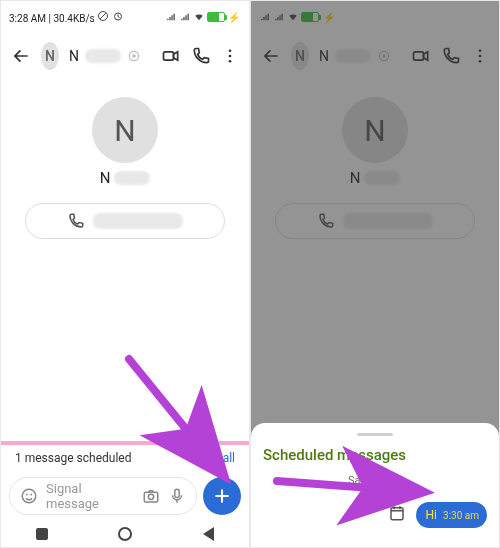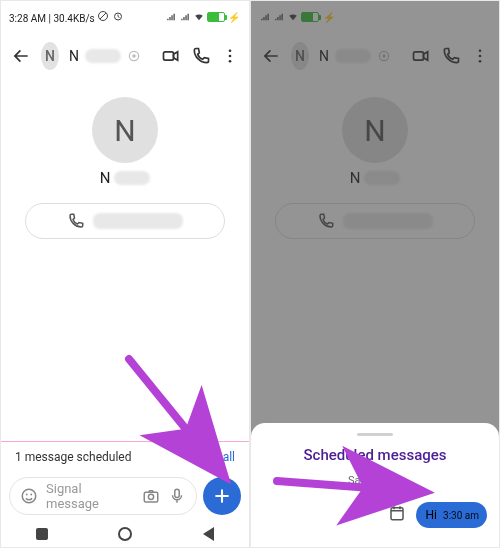--- a/index.html
+++ b/index.html
@@ -83,21 +83,21 @@
     width:200px; height:36px;
     border:1px solid #ddd; border-radius:20px;
     display:flex;align-items:center;justify-content:center;
     color:#444;
   }
   
   .sched-banner {
     height:30px; padding:0 14px;
     display:flex; align-items:center; justify-content:space-between;
     font-size:12px; color:#333;
-    border-top:1px solid #f9a8d4;
+    border-top:4px solid #f9a8d4;
     gap:20px;
   }
   .sched-banner .link { color:#2b6bd6; font-size:12px; }
   
   .input-row {
     height:50px; display:flex; align-items:center;
     padding:0 8px; gap:6px;
   }
   .msg-field {
     flex:1; height:38px;
@@ -128,26 +128,26 @@
   .sheet {
     position:absolute; left:0; right:0; bottom:0;
     background:#fff; z-index:10;
     border-radius:14px 14px 0 0;
     padding:10px 12px 8px 12px;
   }
   .sheet .handle {
     width:36px;height:3px;border-radius:2px;background:#d0d0d0;
     margin:0 auto 10px auto;
   }
-  .sheet-title { text-align:center; font-size:15px; font-weight:500; color:#4c1d95; margin-bottom:10px; }
+  .sheet-title { font-size:15px; font-weight:500; color:#4d7c0f; margin-bottom:10px; }
   .sheet-date { text-align:center; font-size:11px; color:#666; margin-bottom:10px; }
   .sheet-row { display:flex; align-items:center; justify-content:flex-end; gap:10px; height:36px; }
   .cal-icon { color:#555; }
   .bubble {
-    background:#2b6bd6;color:#000000;border-radius:16px;
+    background:#2b6bd6;color:#fde047;border-radius:16px;
     padding:6px 8px 6px 10px;
     display:flex;align-items:baseline;gap:6px;
     font-size:12px;
   }
   .bubble .ts { font-size:10px; opacity:.9; }
   .sheet-nav { margin-top:6px; display:flex; justify-content:space-around; color:#777; }
   
   .arrow {
     position:absolute; z-index:20; pointer-events:none;
   }

